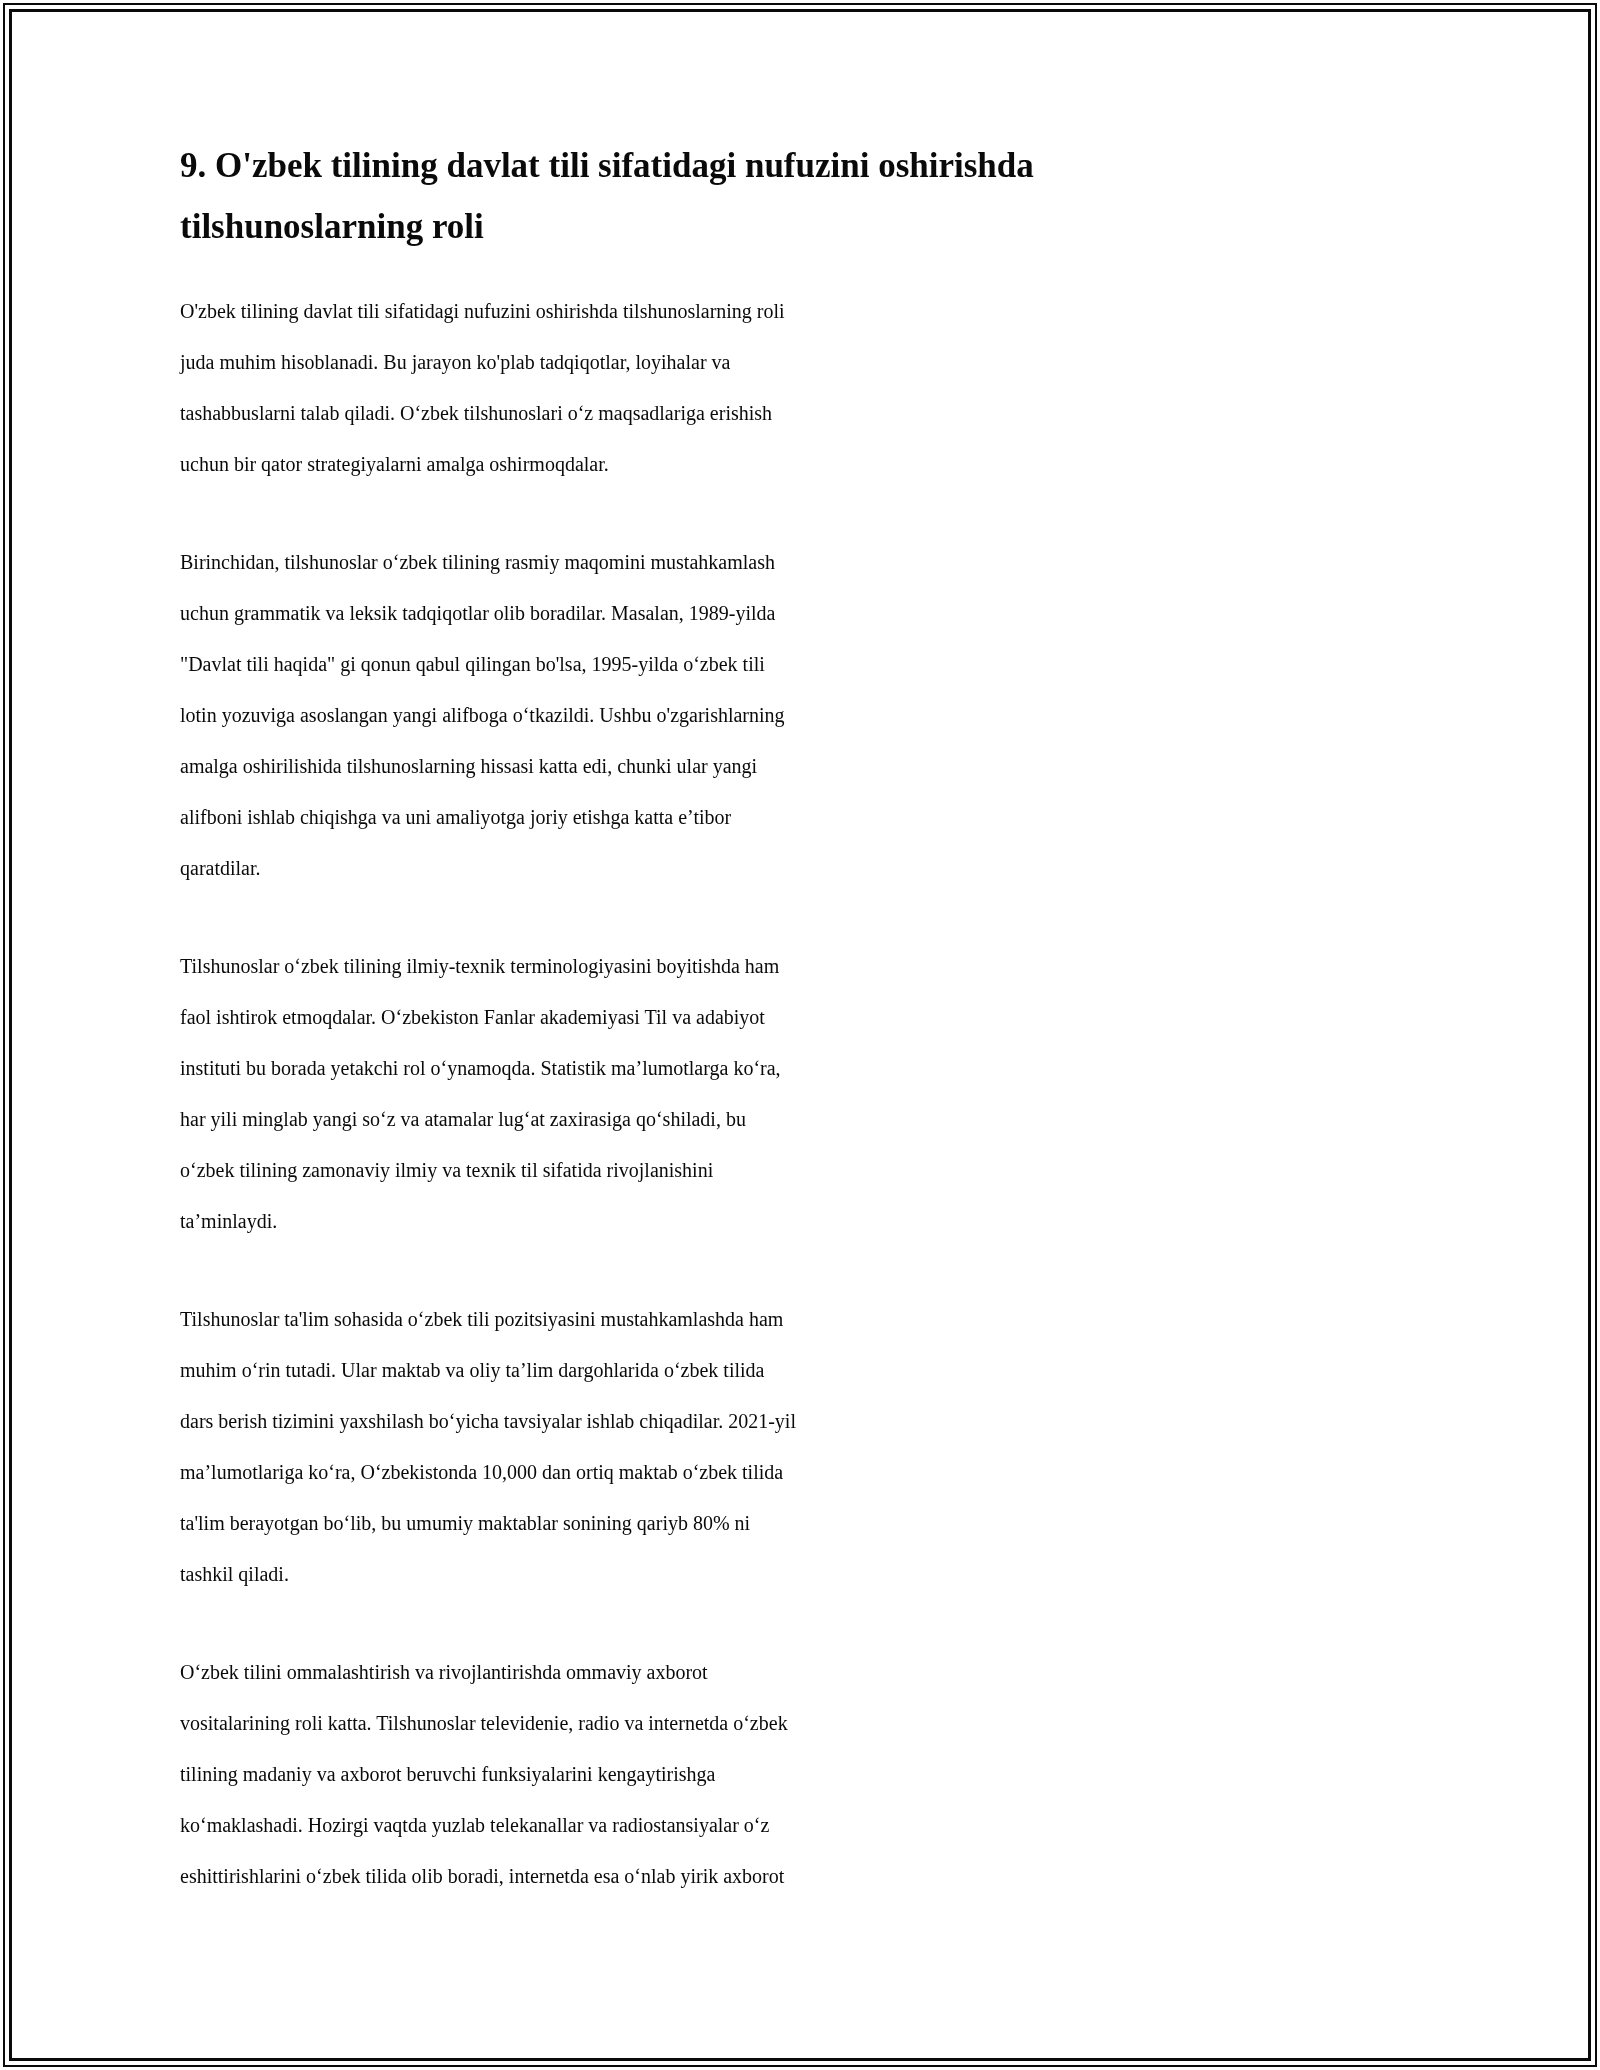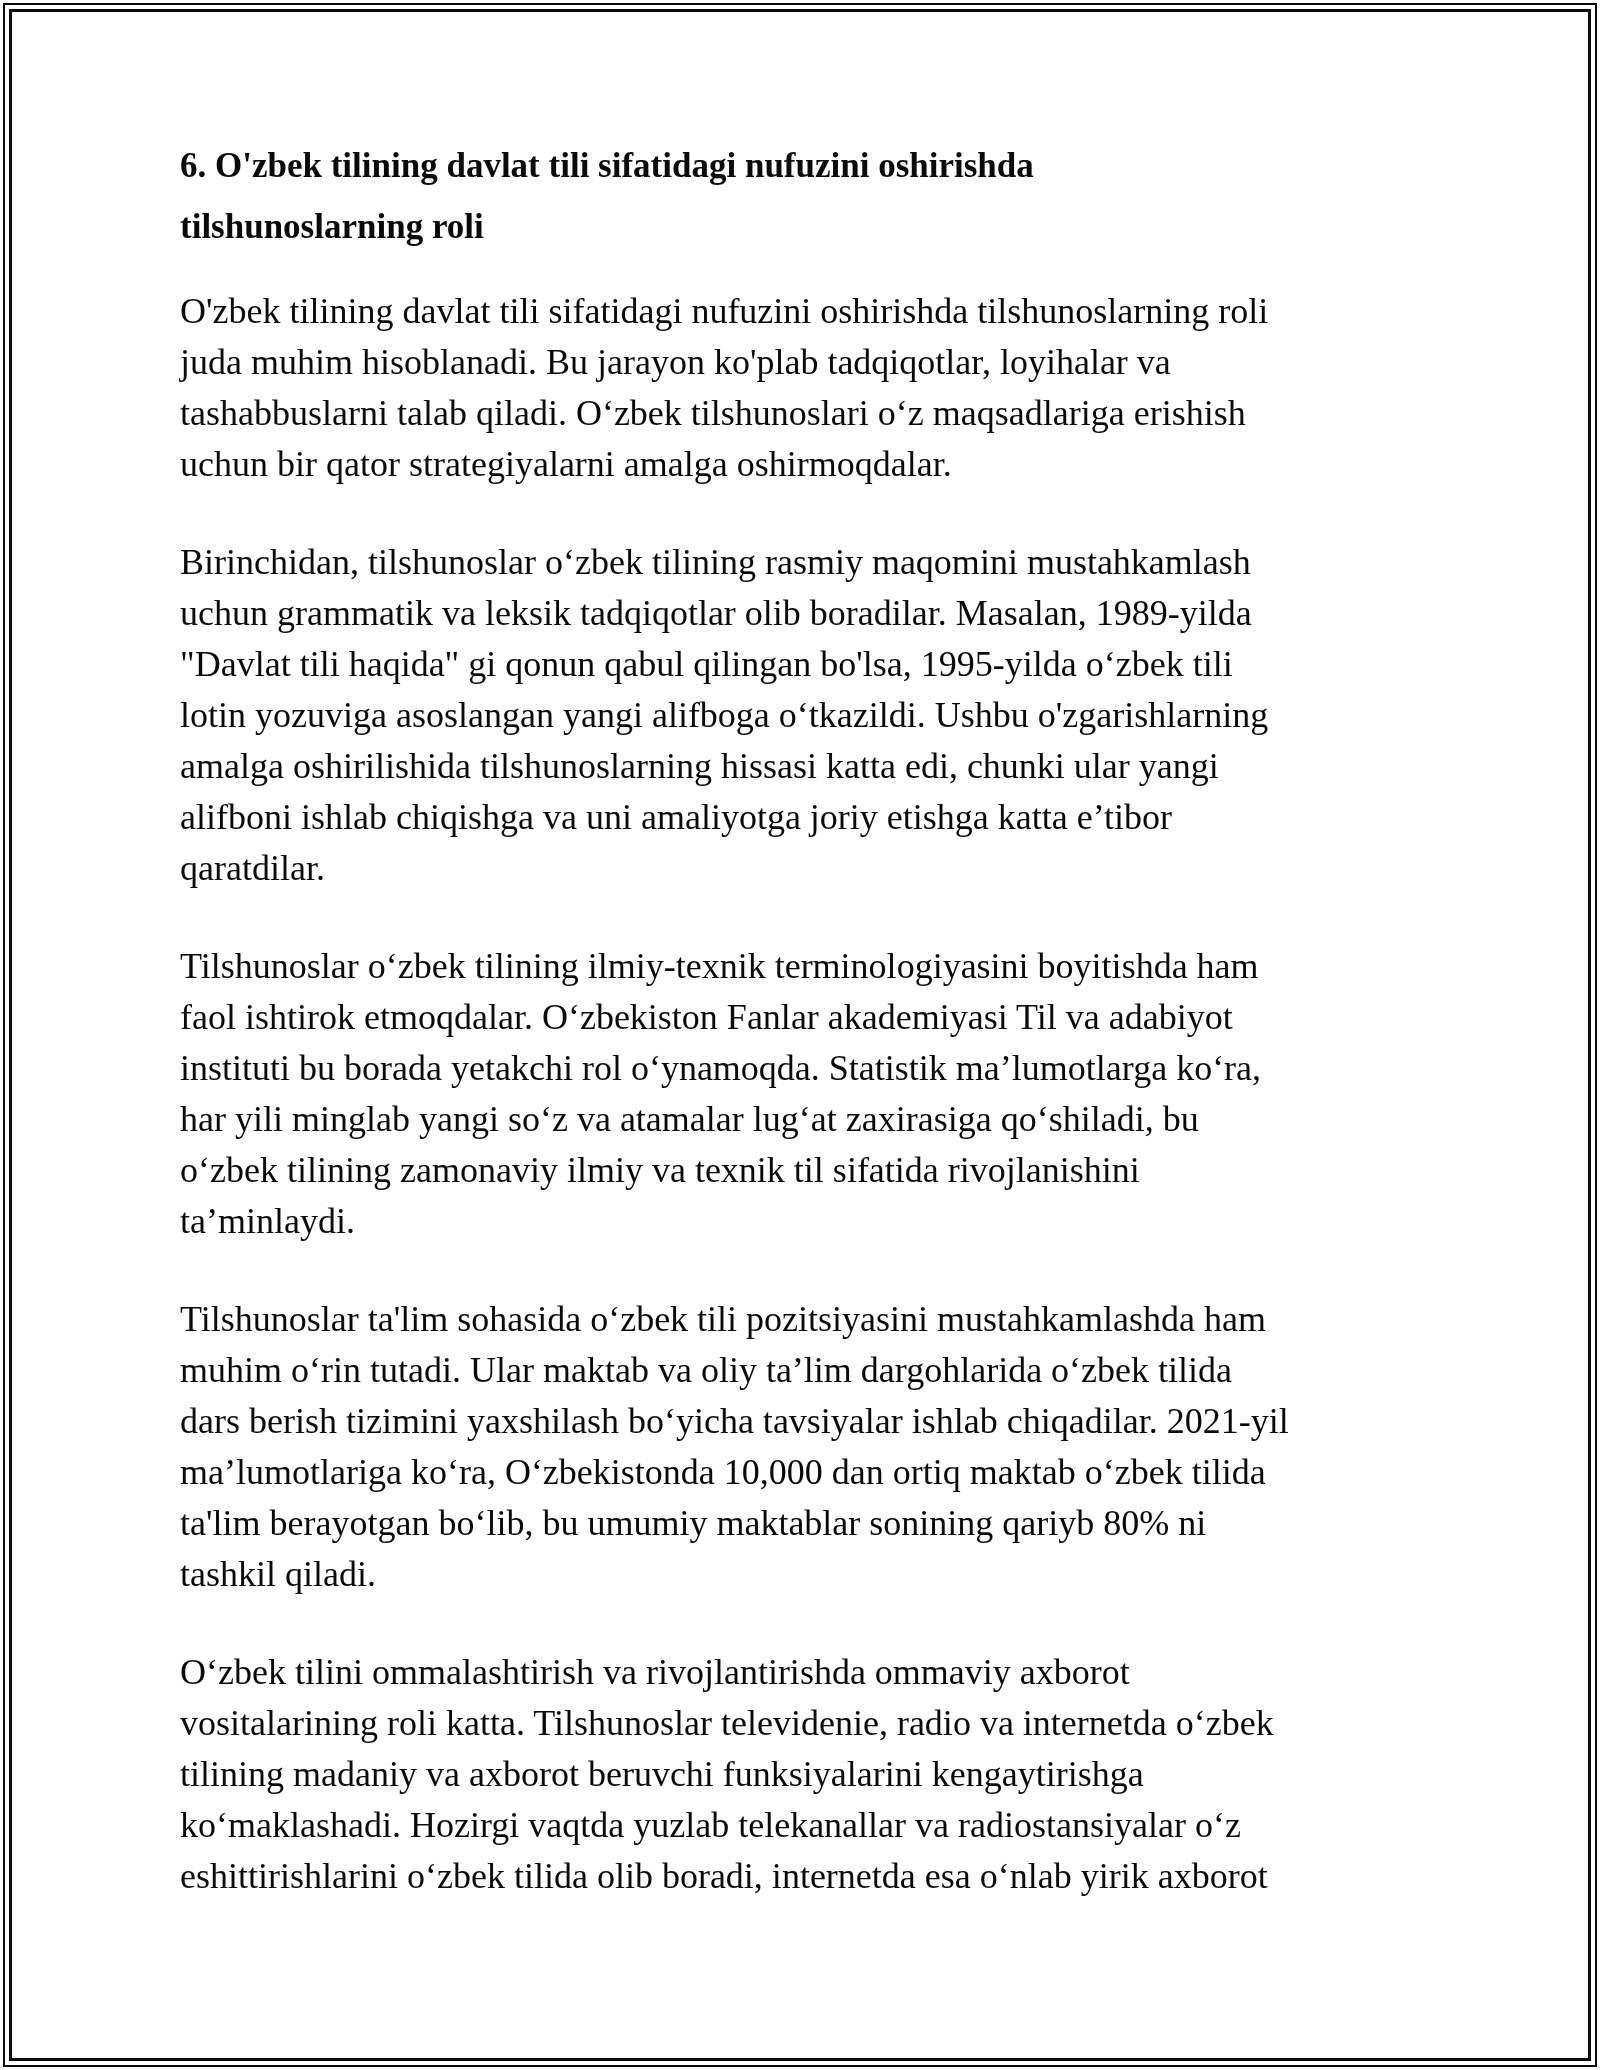--- a/index.html
+++ b/index.html
@@ -34,36 +34,36 @@
   }
   .doc-heading {
     font-size: 35px;
     font-weight: bold;
     line-height: 61px;
     margin: 0 0 29px 0;
     white-space: pre-line;
     max-width: 1260px;
   }
   .doc-paragraph {
-    font-size: 36px;
+    font-size: 20px;
     font-weight: normal;
     line-height: 51px;
     margin: 0 0 47px 0;
     white-space: pre-line;
     max-width: 1300px;
   }
 </style>
 </head>
 <body>
 
 <div class="page">
   <div class="frame-outer">
     <div class="frame-inner">
       <div class="content">
-        <h1 class="doc-heading">6. O'zbek tilining davlat tili sifatidagi nufuzini oshirishda
+        <h1 class="doc-heading">9. O'zbek tilining davlat tili sifatidagi nufuzini oshirishda
 tilshunoslarning roli</h1>
         <p class="doc-paragraph">O'zbek tilining davlat tili sifatidagi nufuzini oshirishda tilshunoslarning roli
 juda muhim hisoblanadi. Bu jarayon ko'plab tadqiqotlar, loyihalar va
 tashabbuslarni talab qiladi. O‘zbek tilshunoslari o‘z maqsadlariga erishish
 uchun bir qator strategiyalarni amalga oshirmoqdalar.</p>
         <p class="doc-paragraph">Birinchidan, tilshunoslar o‘zbek tilining rasmiy maqomini mustahkamlash
 uchun grammatik va leksik tadqiqotlar olib boradilar. Masalan, 1989-yilda
 "Davlat tili haqida" gi qonun qabul qilingan bo'lsa, 1995-yilda o‘zbek tili
 lotin yozuviga asoslangan yangi alifboga o‘tkazildi. Ushbu o'zgarishlarning
 amalga oshirilishida tilshunoslarning hissasi katta edi, chunki ular yangi

